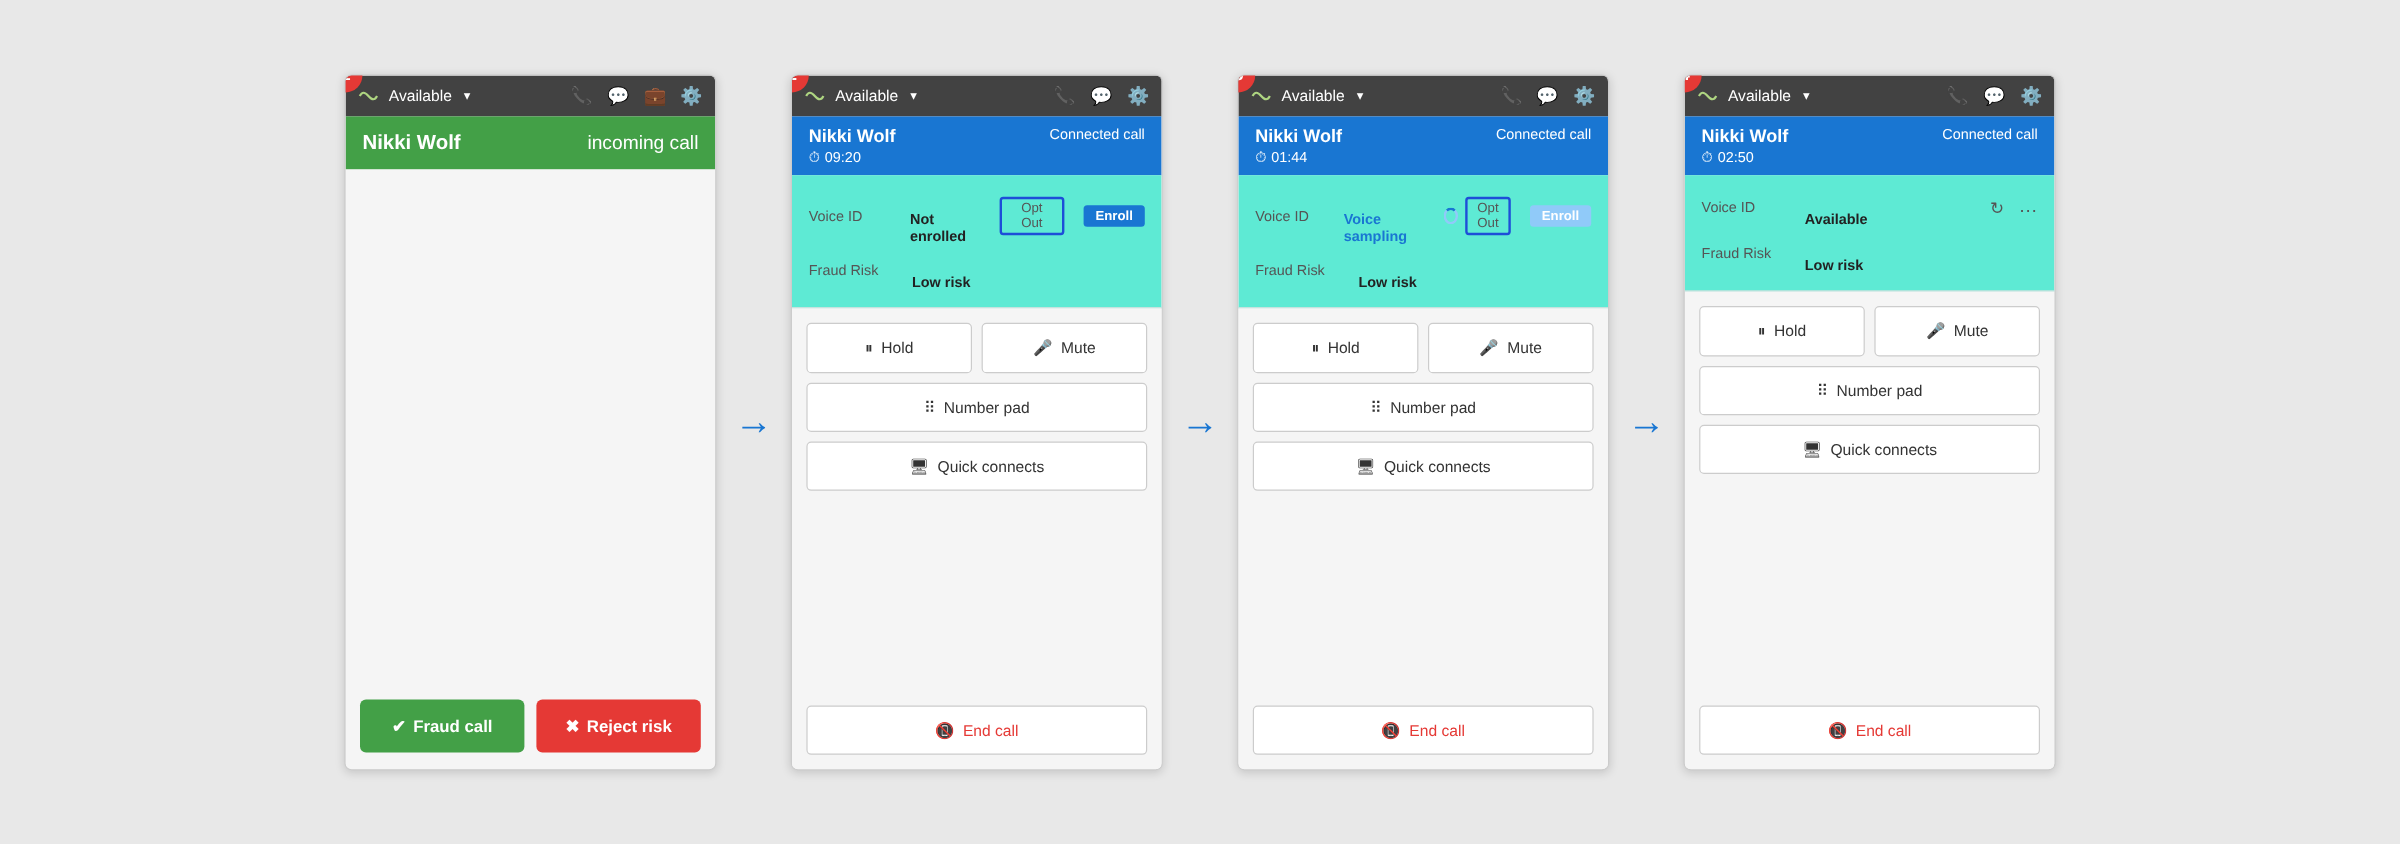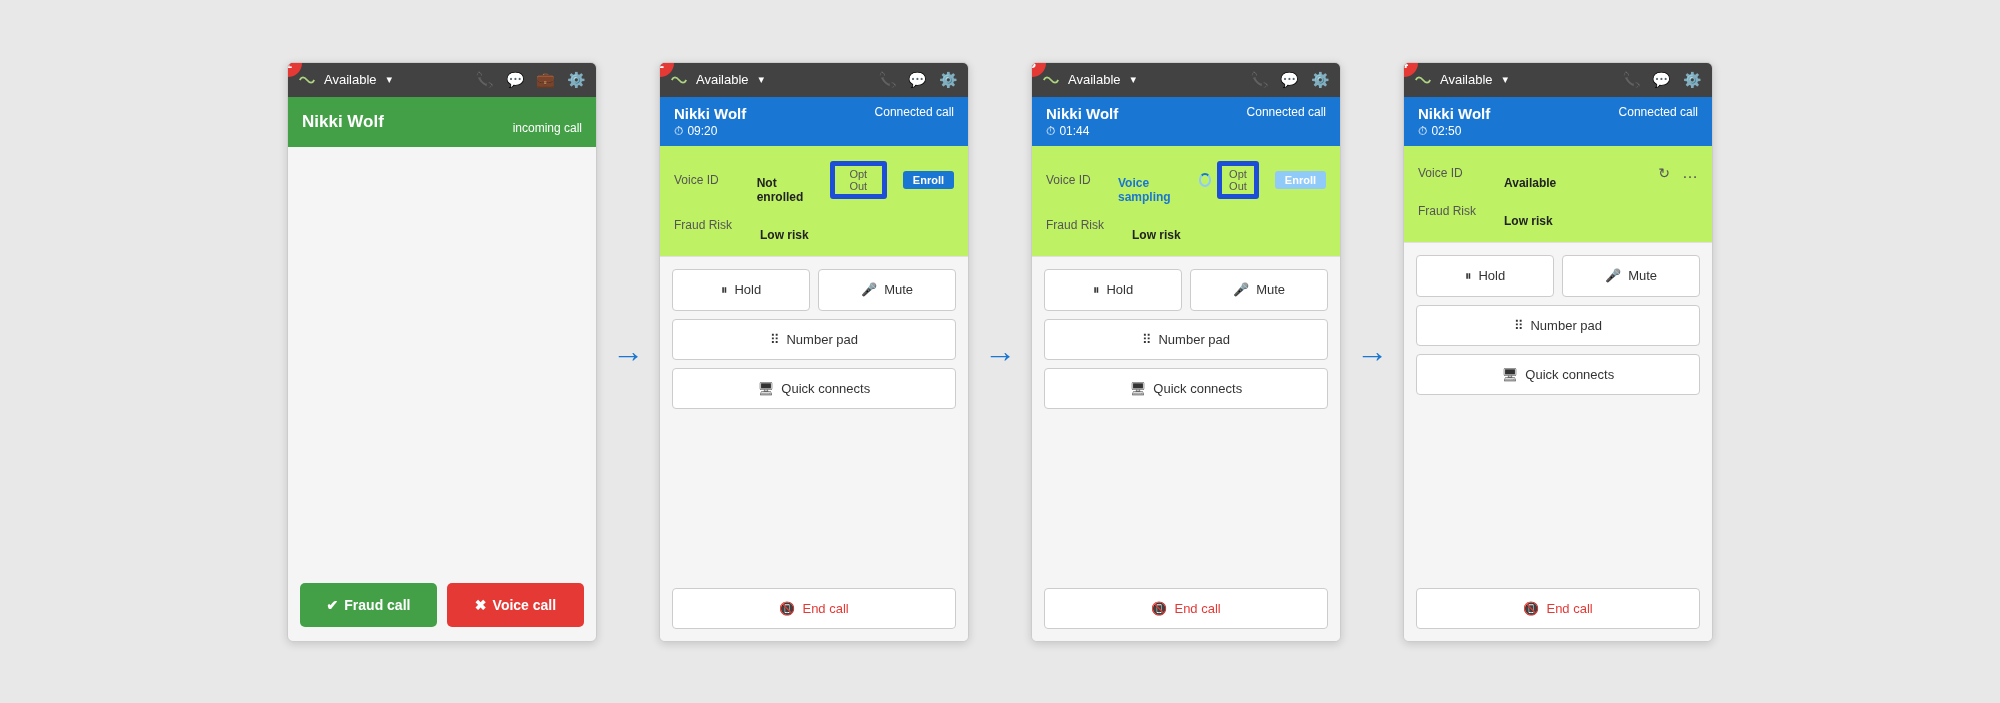--- a/index.html
+++ b/index.html
@@ -92,22 +92,22 @@
       display: flex;
       flex-direction: column;
     }
     .incoming-name {
       color: #fff;
       font-size: 17px;
       font-weight: 600;
     }
     .incoming-label {
       color: #fff;
-      font-size: 12px;
-      margin-top: 12px;
+      font-size: 16px;
+      margin-top: 2px;
       text-align: right;
     }
     .connected-bar {
       background: #1976d2;
       padding: 8px 14px;
     }
     .connected-name {
       color: #fff;
       font-size: 15px;
       font-weight: 600;
@@ -125,21 +125,21 @@
       font-size: 12px;
       text-align: center;
       margin-left: auto;
     }
     .connected-row {
       display: flex;
       align-items: flex-start;
       justify-content: space-between;
     }
     .voice-section {
-      background: #bef264;
+      background: #5eead4;
       padding: 10px 14px;
       border-bottom: 1px solid #e0e0e0;
     }
     .voice-row {
       display: flex;
       align-items: center;
       margin-bottom: 4px;
       gap: 6px;
     }
     .voice-label {
@@ -158,21 +158,21 @@
       color: #1976d2;
     }
     .voice-actions {
       margin-left: auto;
       display: flex;
       gap: 6px;
       align-items: center;
     }
     .opt-out-btn {
       background: transparent;
-      border: 5px solid #1d4ed8;
+      border: 2px solid #1d4ed8;
       border-radius: 3px;
       padding: 2px 7px;
       font-size: 11px;
       color: #555;
       cursor: pointer;
     }
     .enroll-btn {
       background: #1976d2;
       border: none;
       border-radius: 3px;
@@ -351,21 +351,21 @@
 
     <div class="panel-spacer"></div>
 
     <div class="accept-reject-row">
       <button class="accept-btn">
         <span>✔</span>
         <span>Fraud call</span>
       </button>
       <button class="reject-btn">
         <span>✖</span>
-        <span>Voice call</span>
+        <span>Reject risk</span>
       </button>
     </div>
   </div>
 
   <div class="arrow">→</div>
 
   <div class="panel">
     <div class="step-badge">2</div>
     <div class="panel-header">
       <div class="header-logo">

